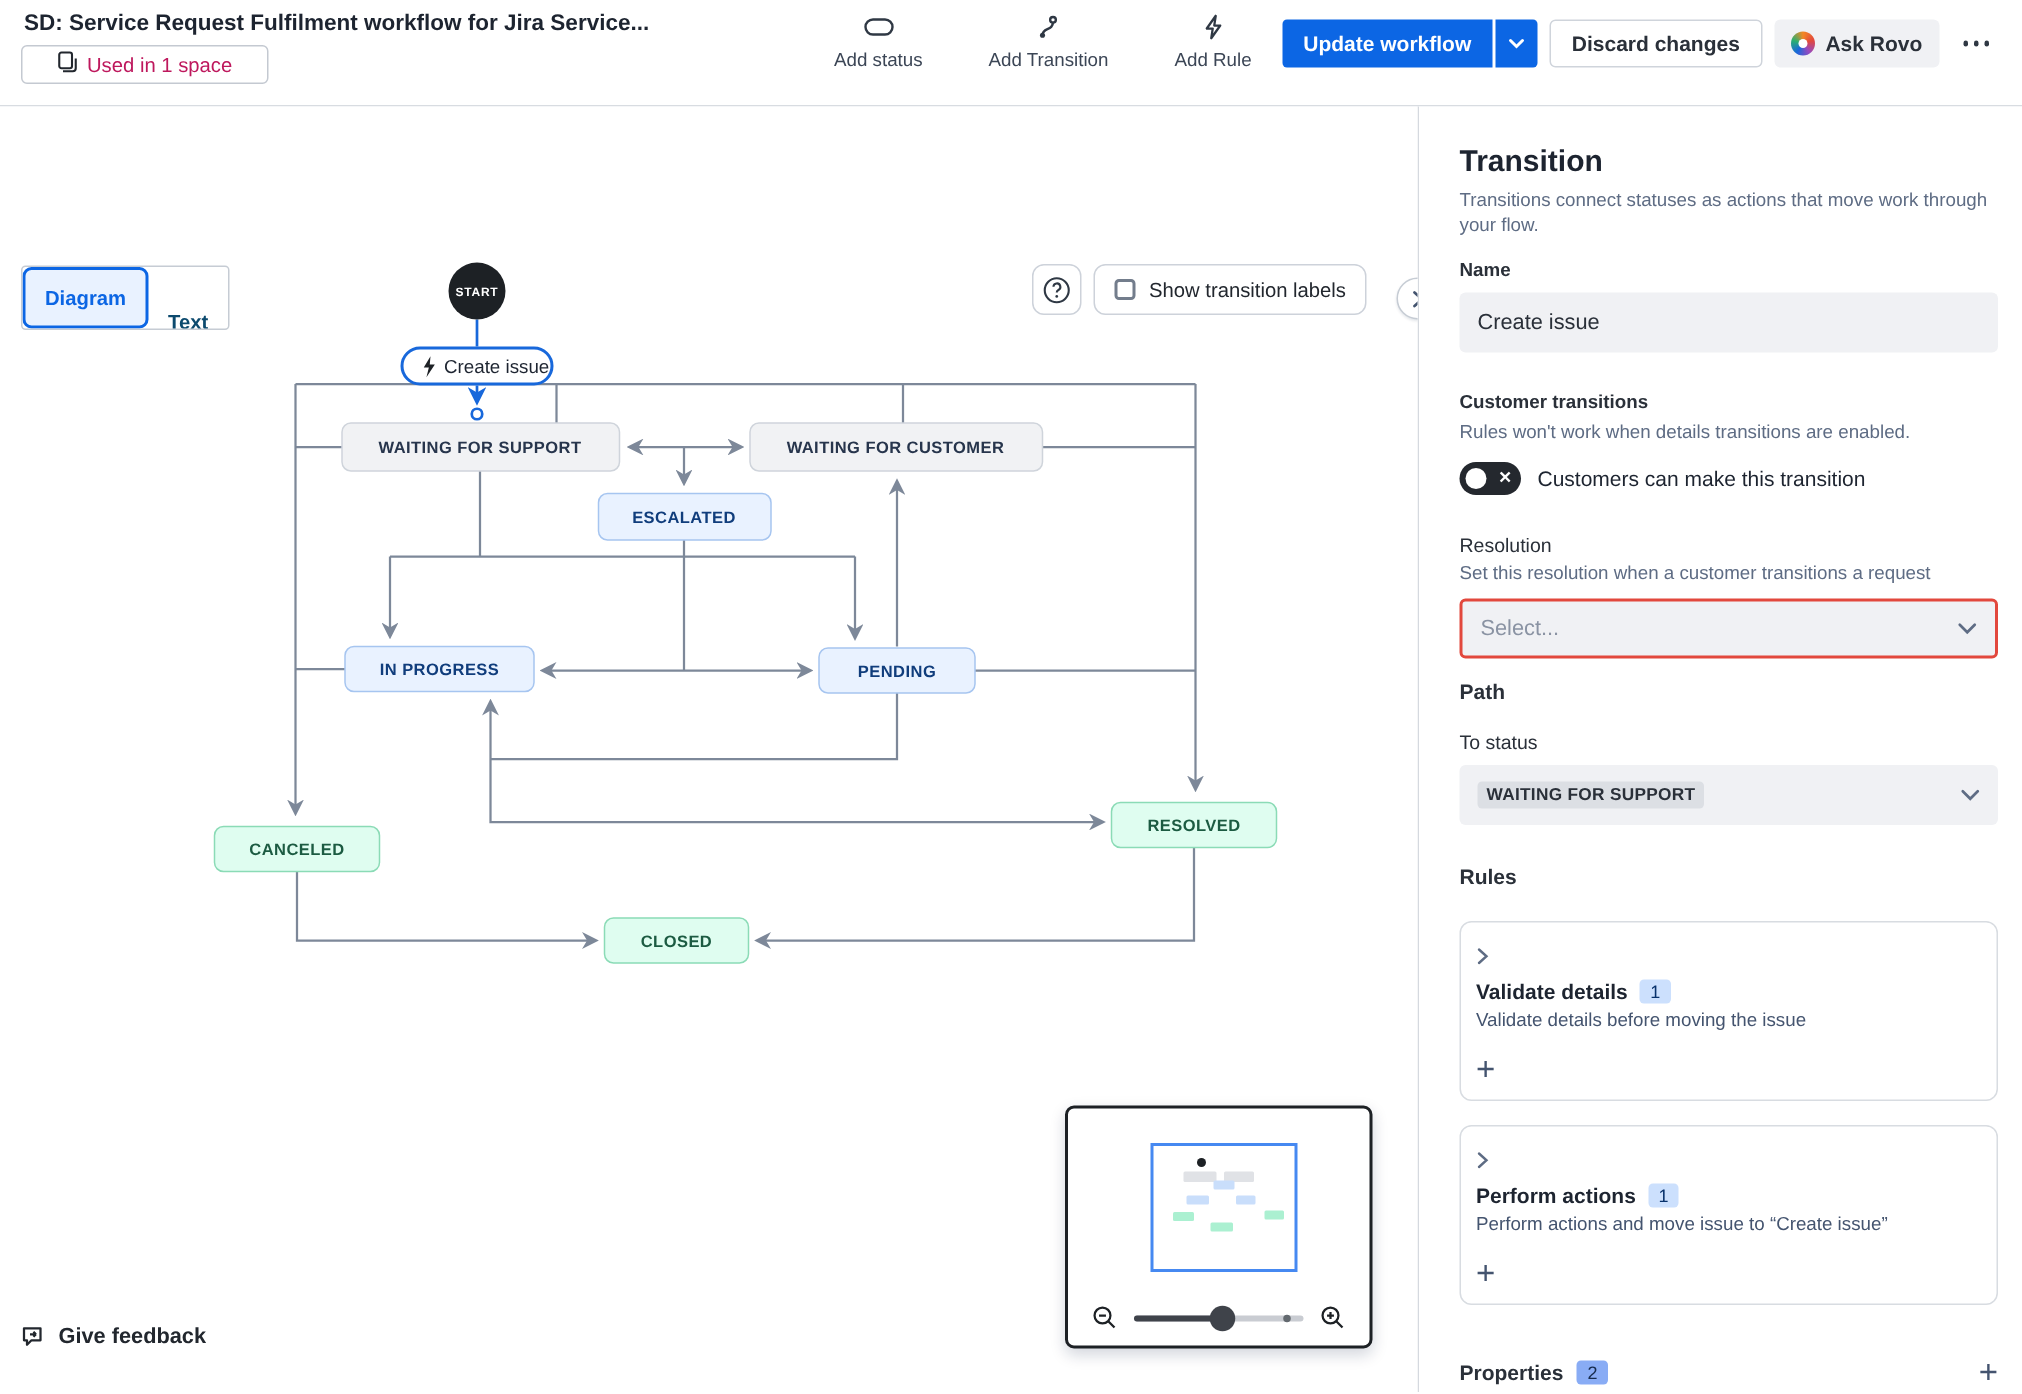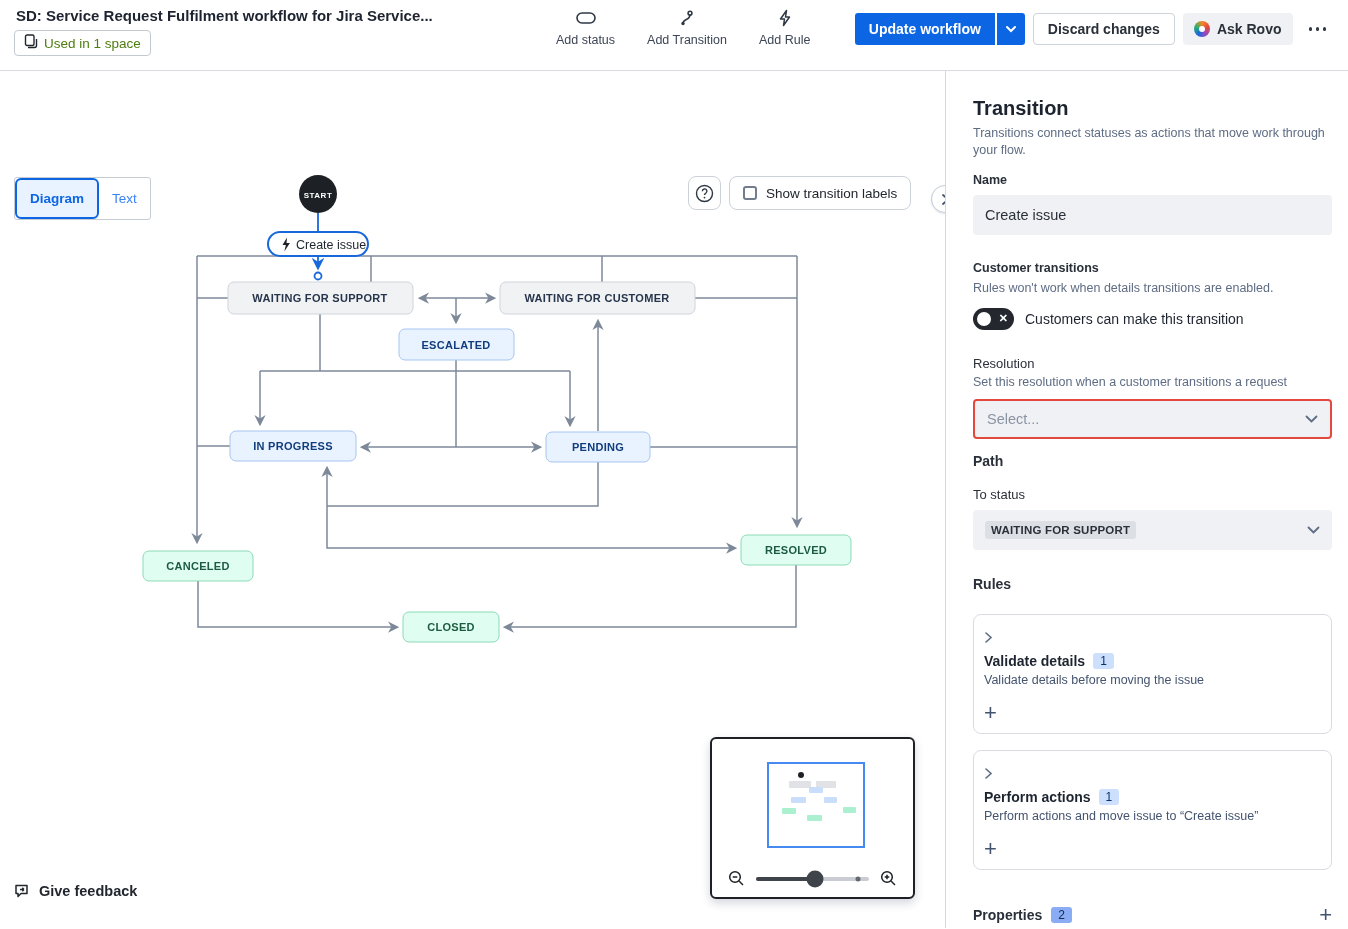--- a/index.html
+++ b/index.html
@@ -3,22 +3,22 @@
 <meta charset="utf-8">
 <style>
   * { box-sizing: border-box; margin: 0; padding: 0; }
   html,body { width:1348px; height:929px; overflow:hidden; background:#fff;
     font-family:"Liberation Sans", sans-serif; color:#292A2E; }
 
   
   .header { position:relative; height:71px; background:#fff; border-bottom:1px solid #D8DCE1; }
   .wf-title { position:absolute; left:16px; top:7px; font-size:15px; font-weight:bold; color:#1D2430; }
   .used-chip { position:absolute; left:14px; top:30px; display:inline-flex; align-items:center; gap:6px;
-    border:1px solid #C4C9D1; border-radius:4px; padding:3px 9px; font-size:13.5px; color:#4d7c0f; background:#fff; }
-  .toolbar { position:absolute; left:556px; top:9px; display:flex; gap:32px; }
+    border:1px solid #C4C9D1; border-radius:4px; padding:3px 23px; font-size:13.5px; color:#be185d; background:#fff; }
+  .toolbar { position:absolute; left:556px; top:9px; display:flex; gap:44px; }
   .tool-item { display:flex; flex-direction:column; align-items:center; gap:6px; cursor:pointer; }
   .tool-item .ticon { height:18px; display:flex; align-items:center; }
   .tool-item .tlabel { font-size:12.5px; color:#3C4656; }
   .hdr-actions { position:absolute; right:14px; top:13px; display:flex; align-items:center; gap:8px; }
   .btn { height:32px; display:inline-flex; align-items:center; justify-content:center; font-size:14px;
     font-weight:600; border-radius:4px; cursor:pointer; border:none; font-family:inherit; }
   .btn-primary { background:#0C66E4; color:#fff; padding:0 14px; border-radius:3px 0 0 3px; }
   .btn-primary-chev { background:#0C66E4; color:#fff; width:28px; border-radius:0 3px 3px 0; margin-left:2px; }
   .btn-subtle-border { background:#fff; border:1px solid #CFD4DB; color:#2A3039; padding:0 14px; }
   .btn-rovo { background:#F0F1F4; color:#2A3039; padding:0 11px; gap:7px; }
@@ -31,21 +31,21 @@
   
   .main { position:relative; display:flex; height:857px; }
   .canvas { position:relative; width:945px; height:857px; background:#fff; overflow:hidden; }
   .diagram-svg { position:absolute; left:0; top:0; }
 
   
   .seg-control { position:absolute; left:14px; top:106px; display:flex; align-items:flex-start;
     border:1px solid #C6CCD4; border-radius:3px; background:#fff; padding:0; height:43px; overflow:hidden; }
   .seg { padding:0 13px; font-size:13.5px; display:flex; align-items:center; height:100%; cursor:pointer; }
   .seg.active { background:#E9F2FF; border:2px solid #0C66E4; border-radius:6px; color:#0C66E4; font-weight:bold; }
-  .seg.plain { color:#3b82f6; font-weight:400; }
+  .seg.plain { color:#0c4a6e; font-weight:700;margin-top:16px; }
   .help-btn { position:absolute; left:688px; top:105px; width:33px; height:34px; border:1px solid #CDD2DA;
     border-radius:8px; background:#fff; display:flex; align-items:center; justify-content:center; cursor:pointer; }
   .labels-box { position:absolute; left:729px; top:105px; height:34px; display:flex; align-items:center; gap:9px;
     border:1px solid #CDD2DA; border-radius:8px; background:#fff; padding:0 13px; cursor:pointer; }
   .checkbox { width:14px; height:14px; border:2px solid #737D8C; border-radius:3px; background:#fff; }
   .labels-box .cb-label { font-size:13.5px; color:#22272E; }
   .expand-btn { position:absolute; left:931px; top:114px; width:28px; height:28px; border-radius:50%;
     background:#fff; border:1px solid #C6CCD4; box-shadow:0 1px 2px rgba(9,30,66,.12);
     display:flex; align-items:center; justify-content:center; cursor:pointer; z-index:5; }
   .feedback { position:absolute; left:14px; top:812px; display:flex; align-items:center; gap:8px;

